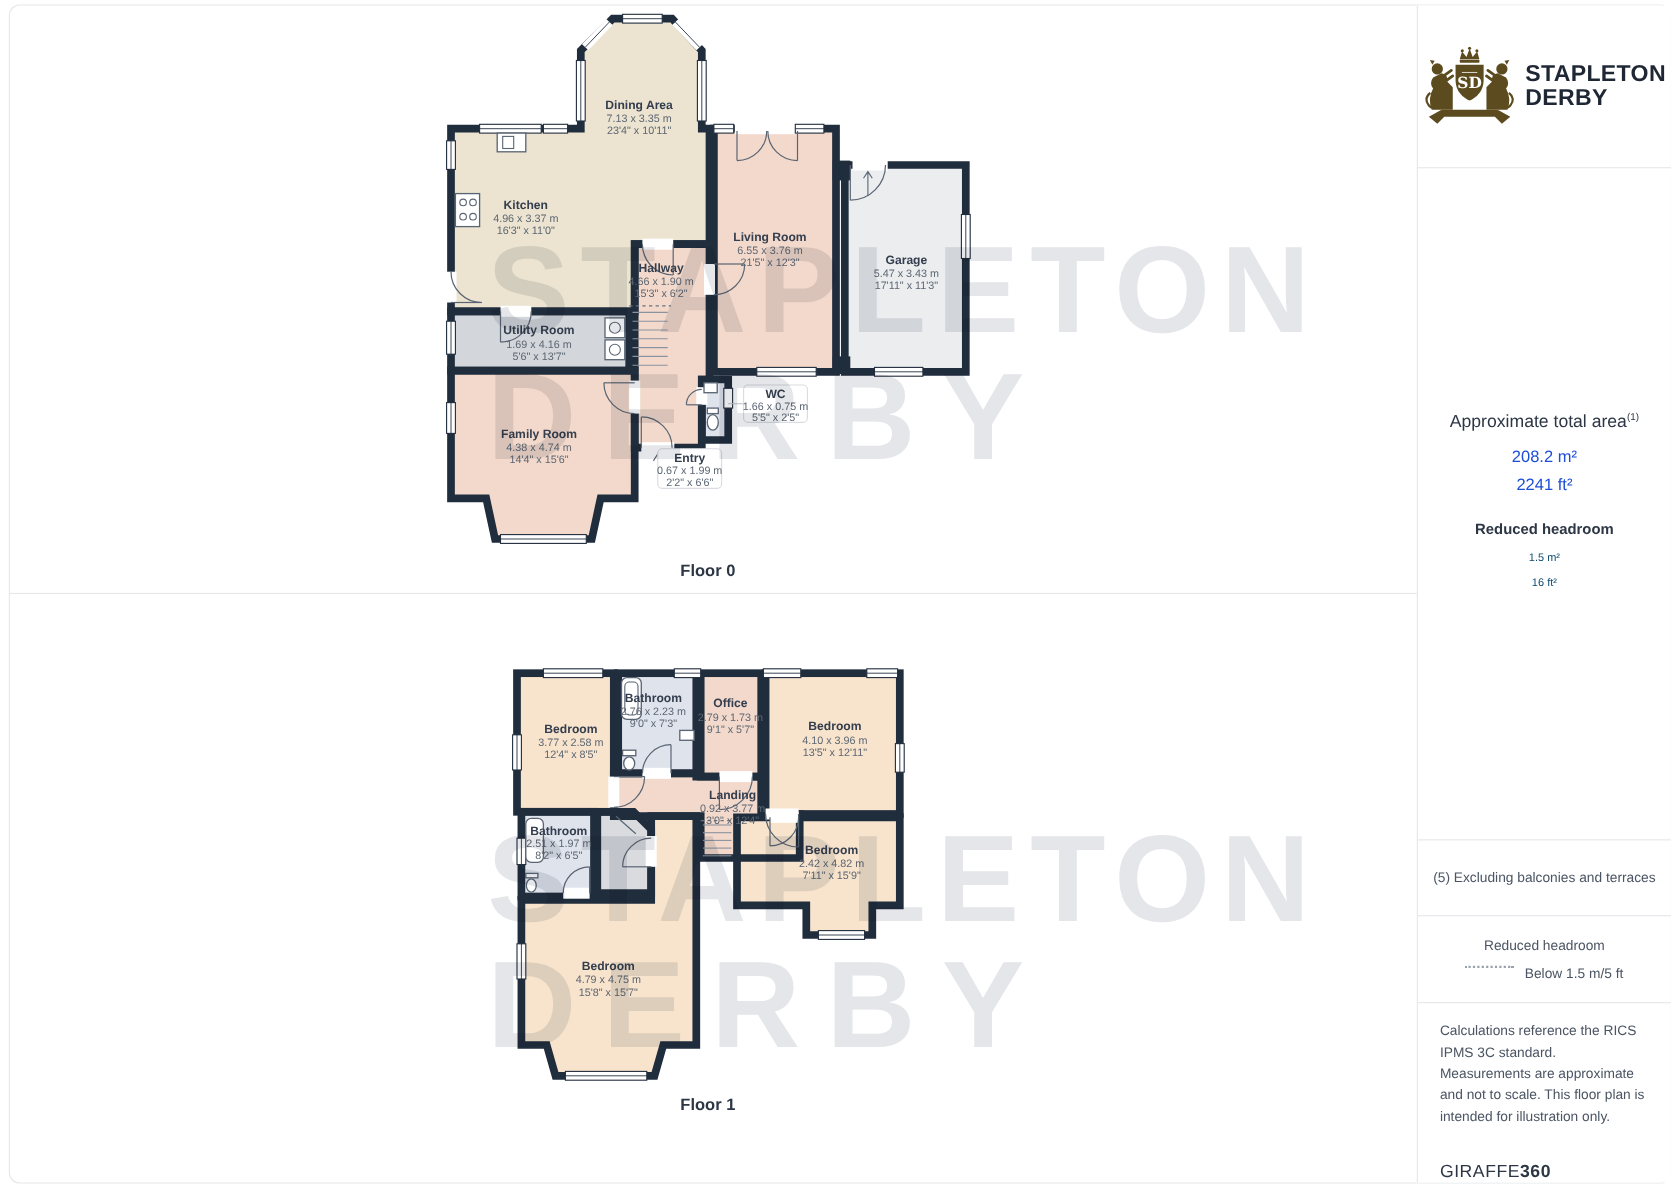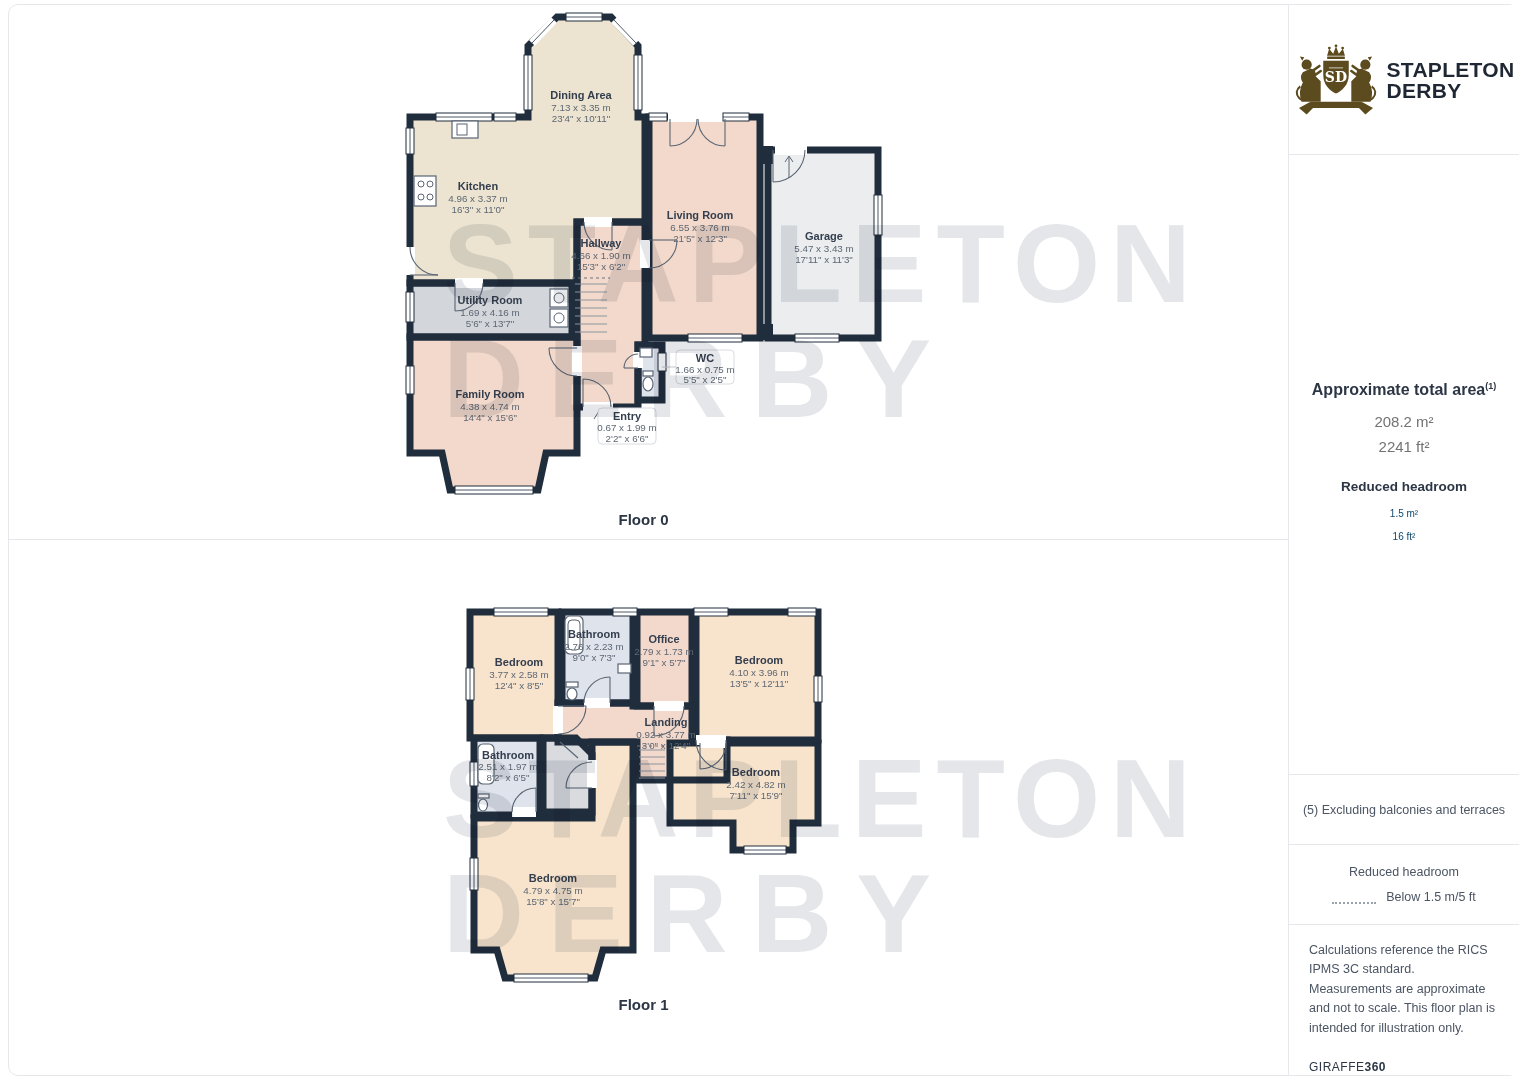--- a/index.html
+++ b/index.html
@@ -45,34 +45,34 @@
 
   
   .sidebar{position:absolute;left:1288px;top:5px;width:231px;height:1070px;background:#fff;
         border-left:1px solid var(--border,#e5e7ea);display:flex;flex-direction:column}
   .sidebar section{border-bottom:1px solid var(--border,#e5e7ea)}
   .sidebar section:last-child{border-bottom:none}
   .logo-sec{height:150px;display:flex;align-items:center;justify-content:center;gap:9px}
   .logo-crest{width:84px;height:74px;color:var(--gold,#5c4b1e);flex:0 0 auto}
   .logo-name{font-size:21px;font-weight:700;line-height:21px;letter-spacing:.3px;color:#1e2733}
   .area-sec{height:620px;display:flex;flex-direction:column;align-items:center;justify-content:center;text-align:center}
-  .area-title{font-size:16px;font-weight:700;color:var(--ink,#2c3645);margin-bottom:10px}
+  .area-title{font-size:16px;font-weight:400;color:var(--ink,#2c3645);margin-bottom:10px}
   .area-title sup{font-size:9px}
-  .area-val{font-size:15px;line-height:25px;color:#737373}
+  .area-val{font-size:15px;line-height:25px;color:#1d4ed8}
   .sub-title{font-size:13.5px;font-weight:700;color:var(--ink,#2c3645);margin:20px 0 8px}
   .sub-val{font-size:10px;line-height:23px;color:#0c4a6e}
   .footnote-sec{height:70px;display:flex;align-items:center;justify-content:center;
         font-size:12.5px;color:var(--muted,#4b5563);text-align:center}
   .legend-sec{height:80px;display:flex;flex-direction:column;align-items:center;justify-content:center;
         font-size:12.5px;color:var(--muted,#4b5563)}
-  .legend-row{display:flex;align-items:flex-end;gap:10px;margin-top:11px}
+  .legend-row{display:flex;align-items:flex-start;gap:10px;margin-top:11px}
   .legend-dash{width:44px;height:0;border-top:2px dotted #99a1ab}
   .disclaimer-sec{flex:1;padding:16px 20px 0;text-align:left}
   .disclaimer-text{font-size:12.5px;line-height:1.55;color:var(--muted,#4b5563)}
-  .credit{margin-top:22px;font-size:12px;letter-spacing:.5px;color:var(--ink,#2c3645)}
+  .credit{margin-top:32px;font-size:16px;letter-spacing:.5px;color:var(--ink,#2c3645)}
   .credit b{font-weight:700}
 </style>
 </head>
 <body>
 
 <div class="stage">
 
   <svg class="plan-svg" viewBox="0 0 1527 1080">
     <defs>
       <symbol id="crest" viewBox="0 0 64 58">

